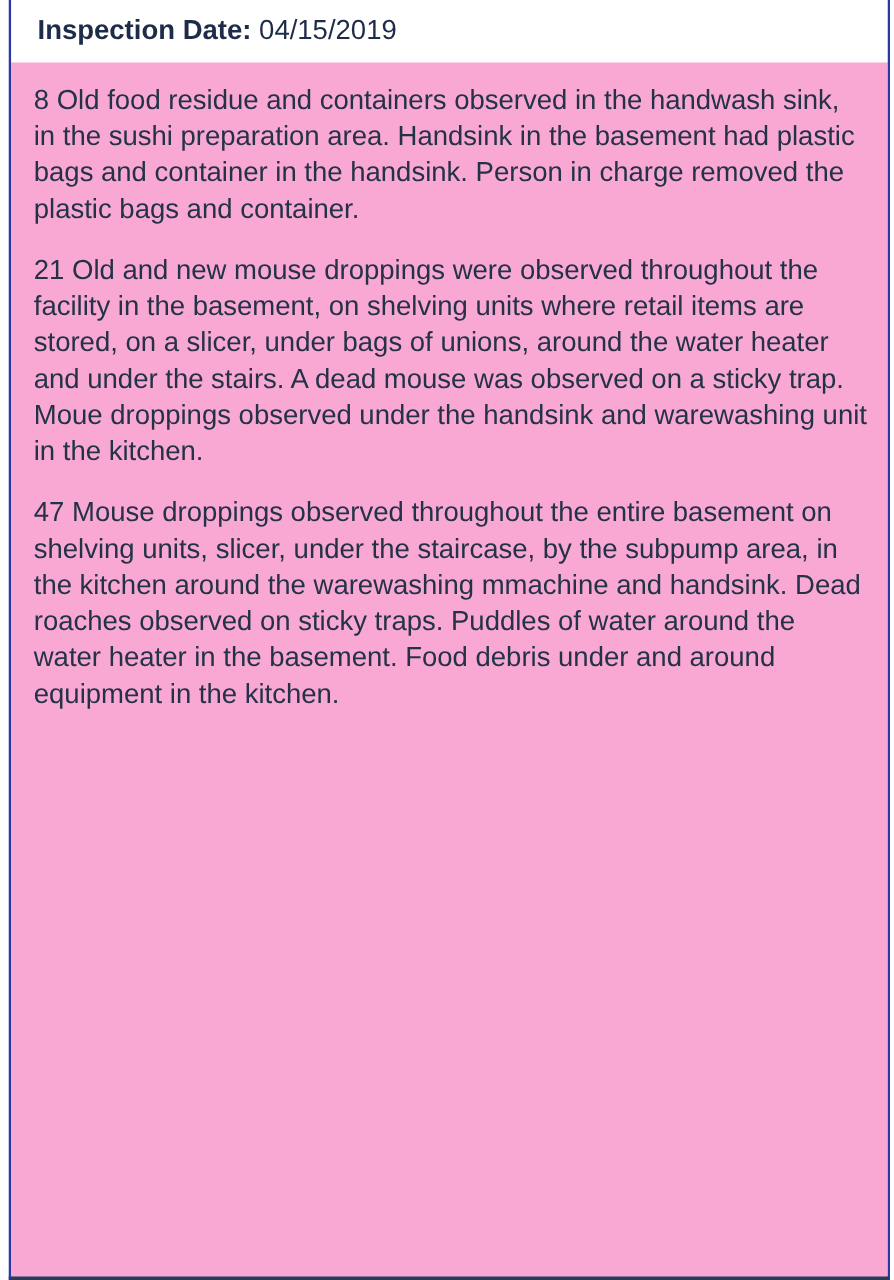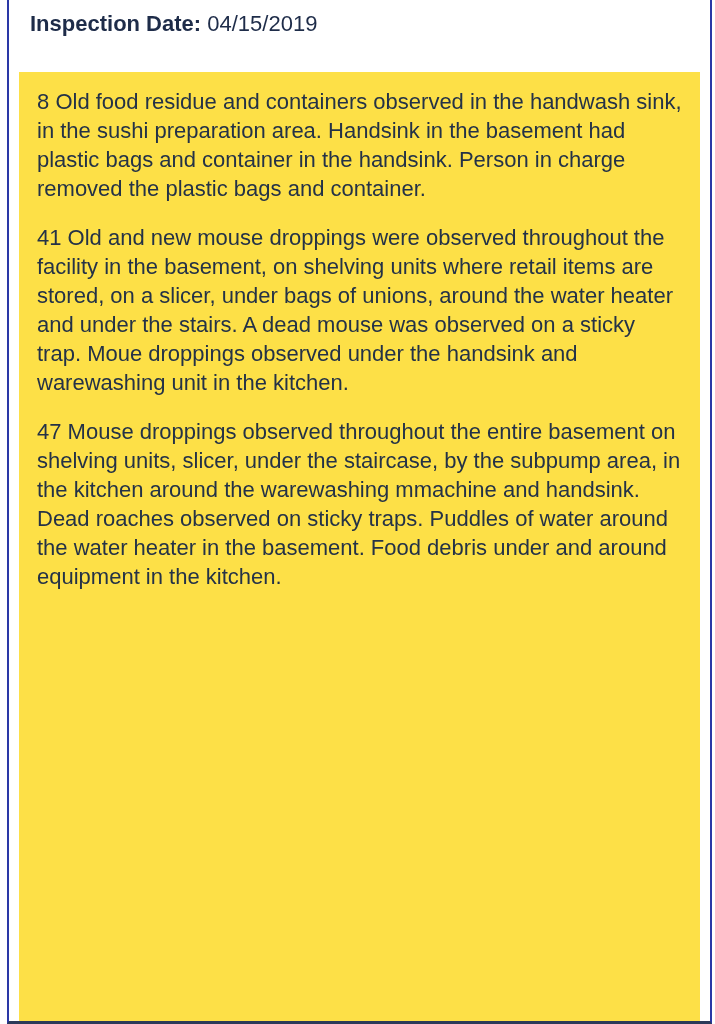--- a/index.html
+++ b/index.html
@@ -20,36 +20,36 @@
     height: 1024px;
     border-left: 2px solid #2A38A6;
     border-right: 2px solid #2A38A6;
     border-bottom: 3px solid #2B3A58;
     display: flex;
     flex-direction: column;
     background: #ffffff;
   }
   .report-header {
     box-sizing: border-box;
-    height: 72px;
+    height: 50px;
     padding: 9px 10px 0 21px;
     background: #ffffff;
     font-size: 22px;
     line-height: 29px;
     color: #1E2C49;
     white-space: nowrap;
   }
   .report-header .label {
     font-weight: bold;
   }
   .violations-section {
     box-sizing: border-box;
     flex: 1;
-    margin: 0 10px;
-    background: #fde047;
+    margin: 0 0;
+    background: #f9a8d4;
     padding: 15px 16px 12px 18px;
     overflow: hidden;
   }
   .violation {
     margin: 0 0 20px 0;
     font-size: 22px;
     line-height: 29px;
     color: #243247;
   }
 </style>
@@ -60,21 +60,21 @@
 
   <div class="report-header">
     <span class="label">Inspection Date:</span>
     <span>04/15/2019</span>
   </div>
 
   <div class="violations-section">
 
     <p class="violation"><span>8</span> <span>Old food residue and containers observed in the handwash sink, in the sushi preparation area. Handsink in the basement had plastic bags and container in the handsink. Person in charge removed the plastic bags and container.</span></p>
 
-    <p class="violation"><span>41</span> <span>Old and new mouse droppings were observed throughout the facility in the basement, on shelving units where retail items are stored, on a slicer, under bags of unions, around the water heater and under the stairs. A dead mouse was observed on a sticky trap. Moue droppings observed under the handsink and warewashing unit in the kitchen.</span></p>
+    <p class="violation"><span>21</span> <span>Old and new mouse droppings were observed throughout the facility in the basement, on shelving units where retail items are stored, on a slicer, under bags of unions, around the water heater and under the stairs. A dead mouse was observed on a sticky trap. Moue droppings observed under the handsink and warewashing unit in the kitchen.</span></p>
 
 
 
 
 
     <p class="violation"><span>47</span> <span>Mouse droppings observed throughout the entire basement on shelving units, slicer, under the staircase, by the subpump area, in the kitchen around the warewashing mmachine and handsink. Dead roaches observed on sticky traps. Puddles of water around the water heater in the basement. Food debris under and around equipment in the kitchen.</span></p>
 
 
   </div>
 </div>

